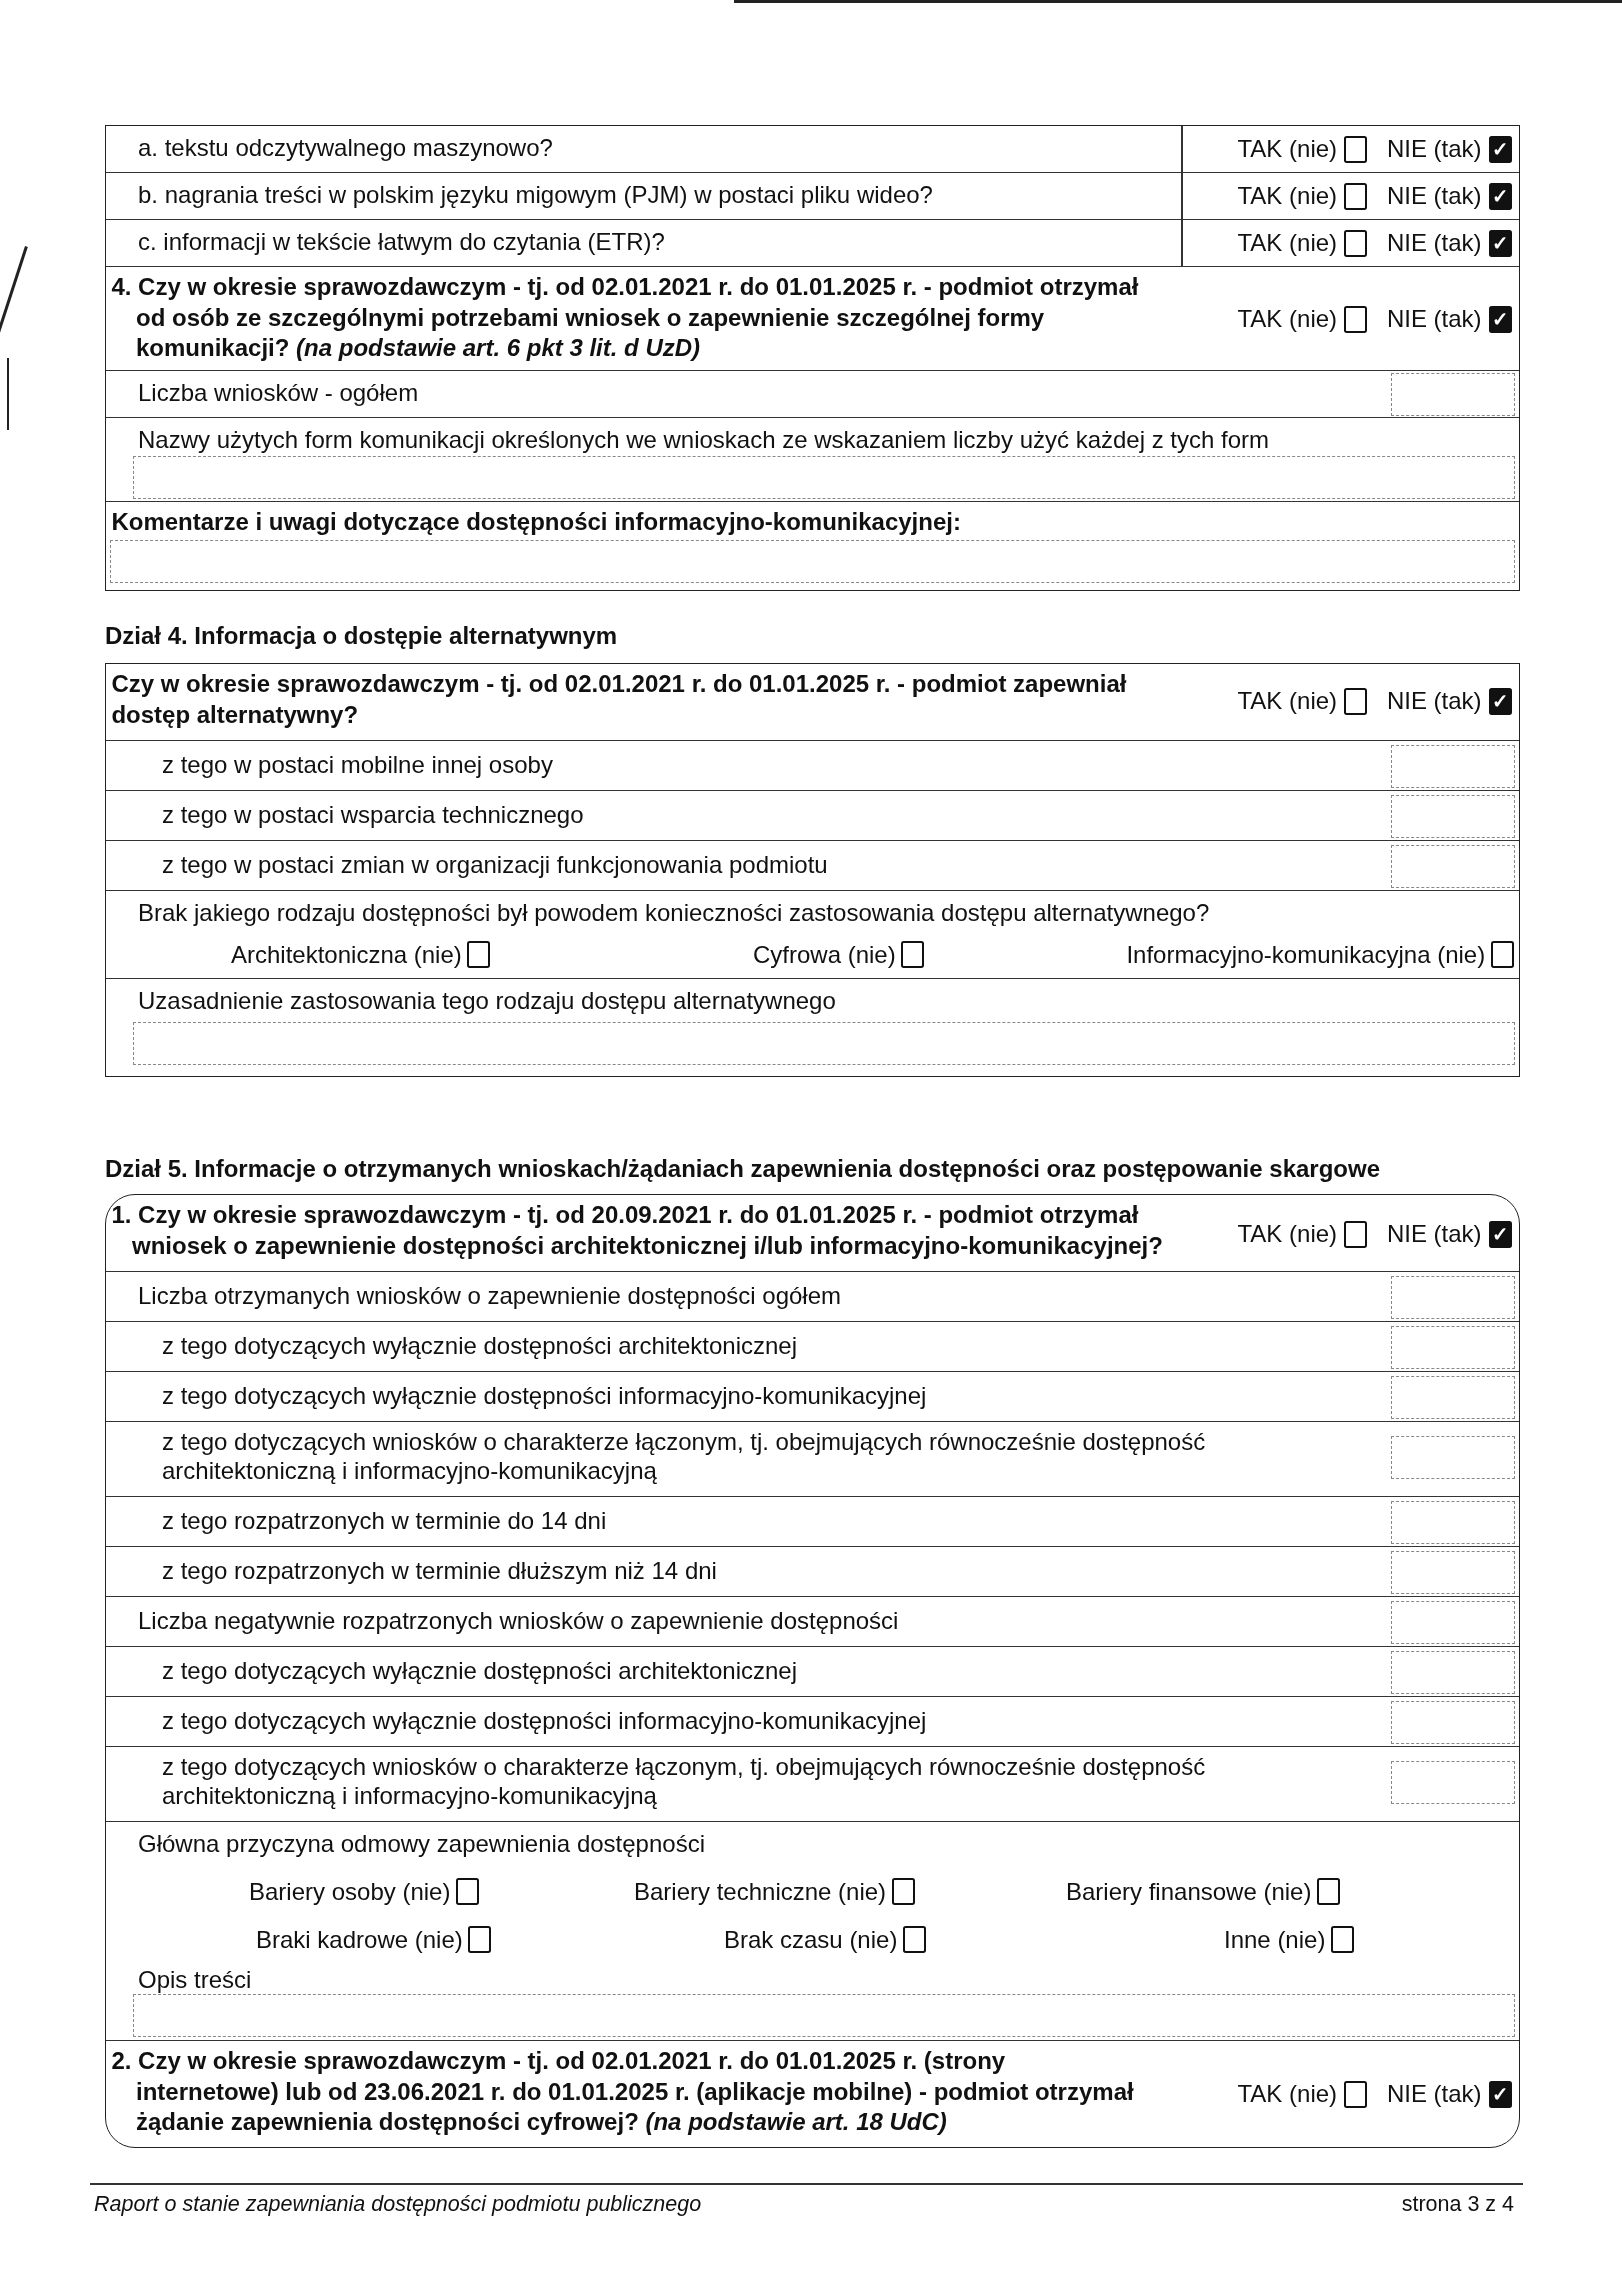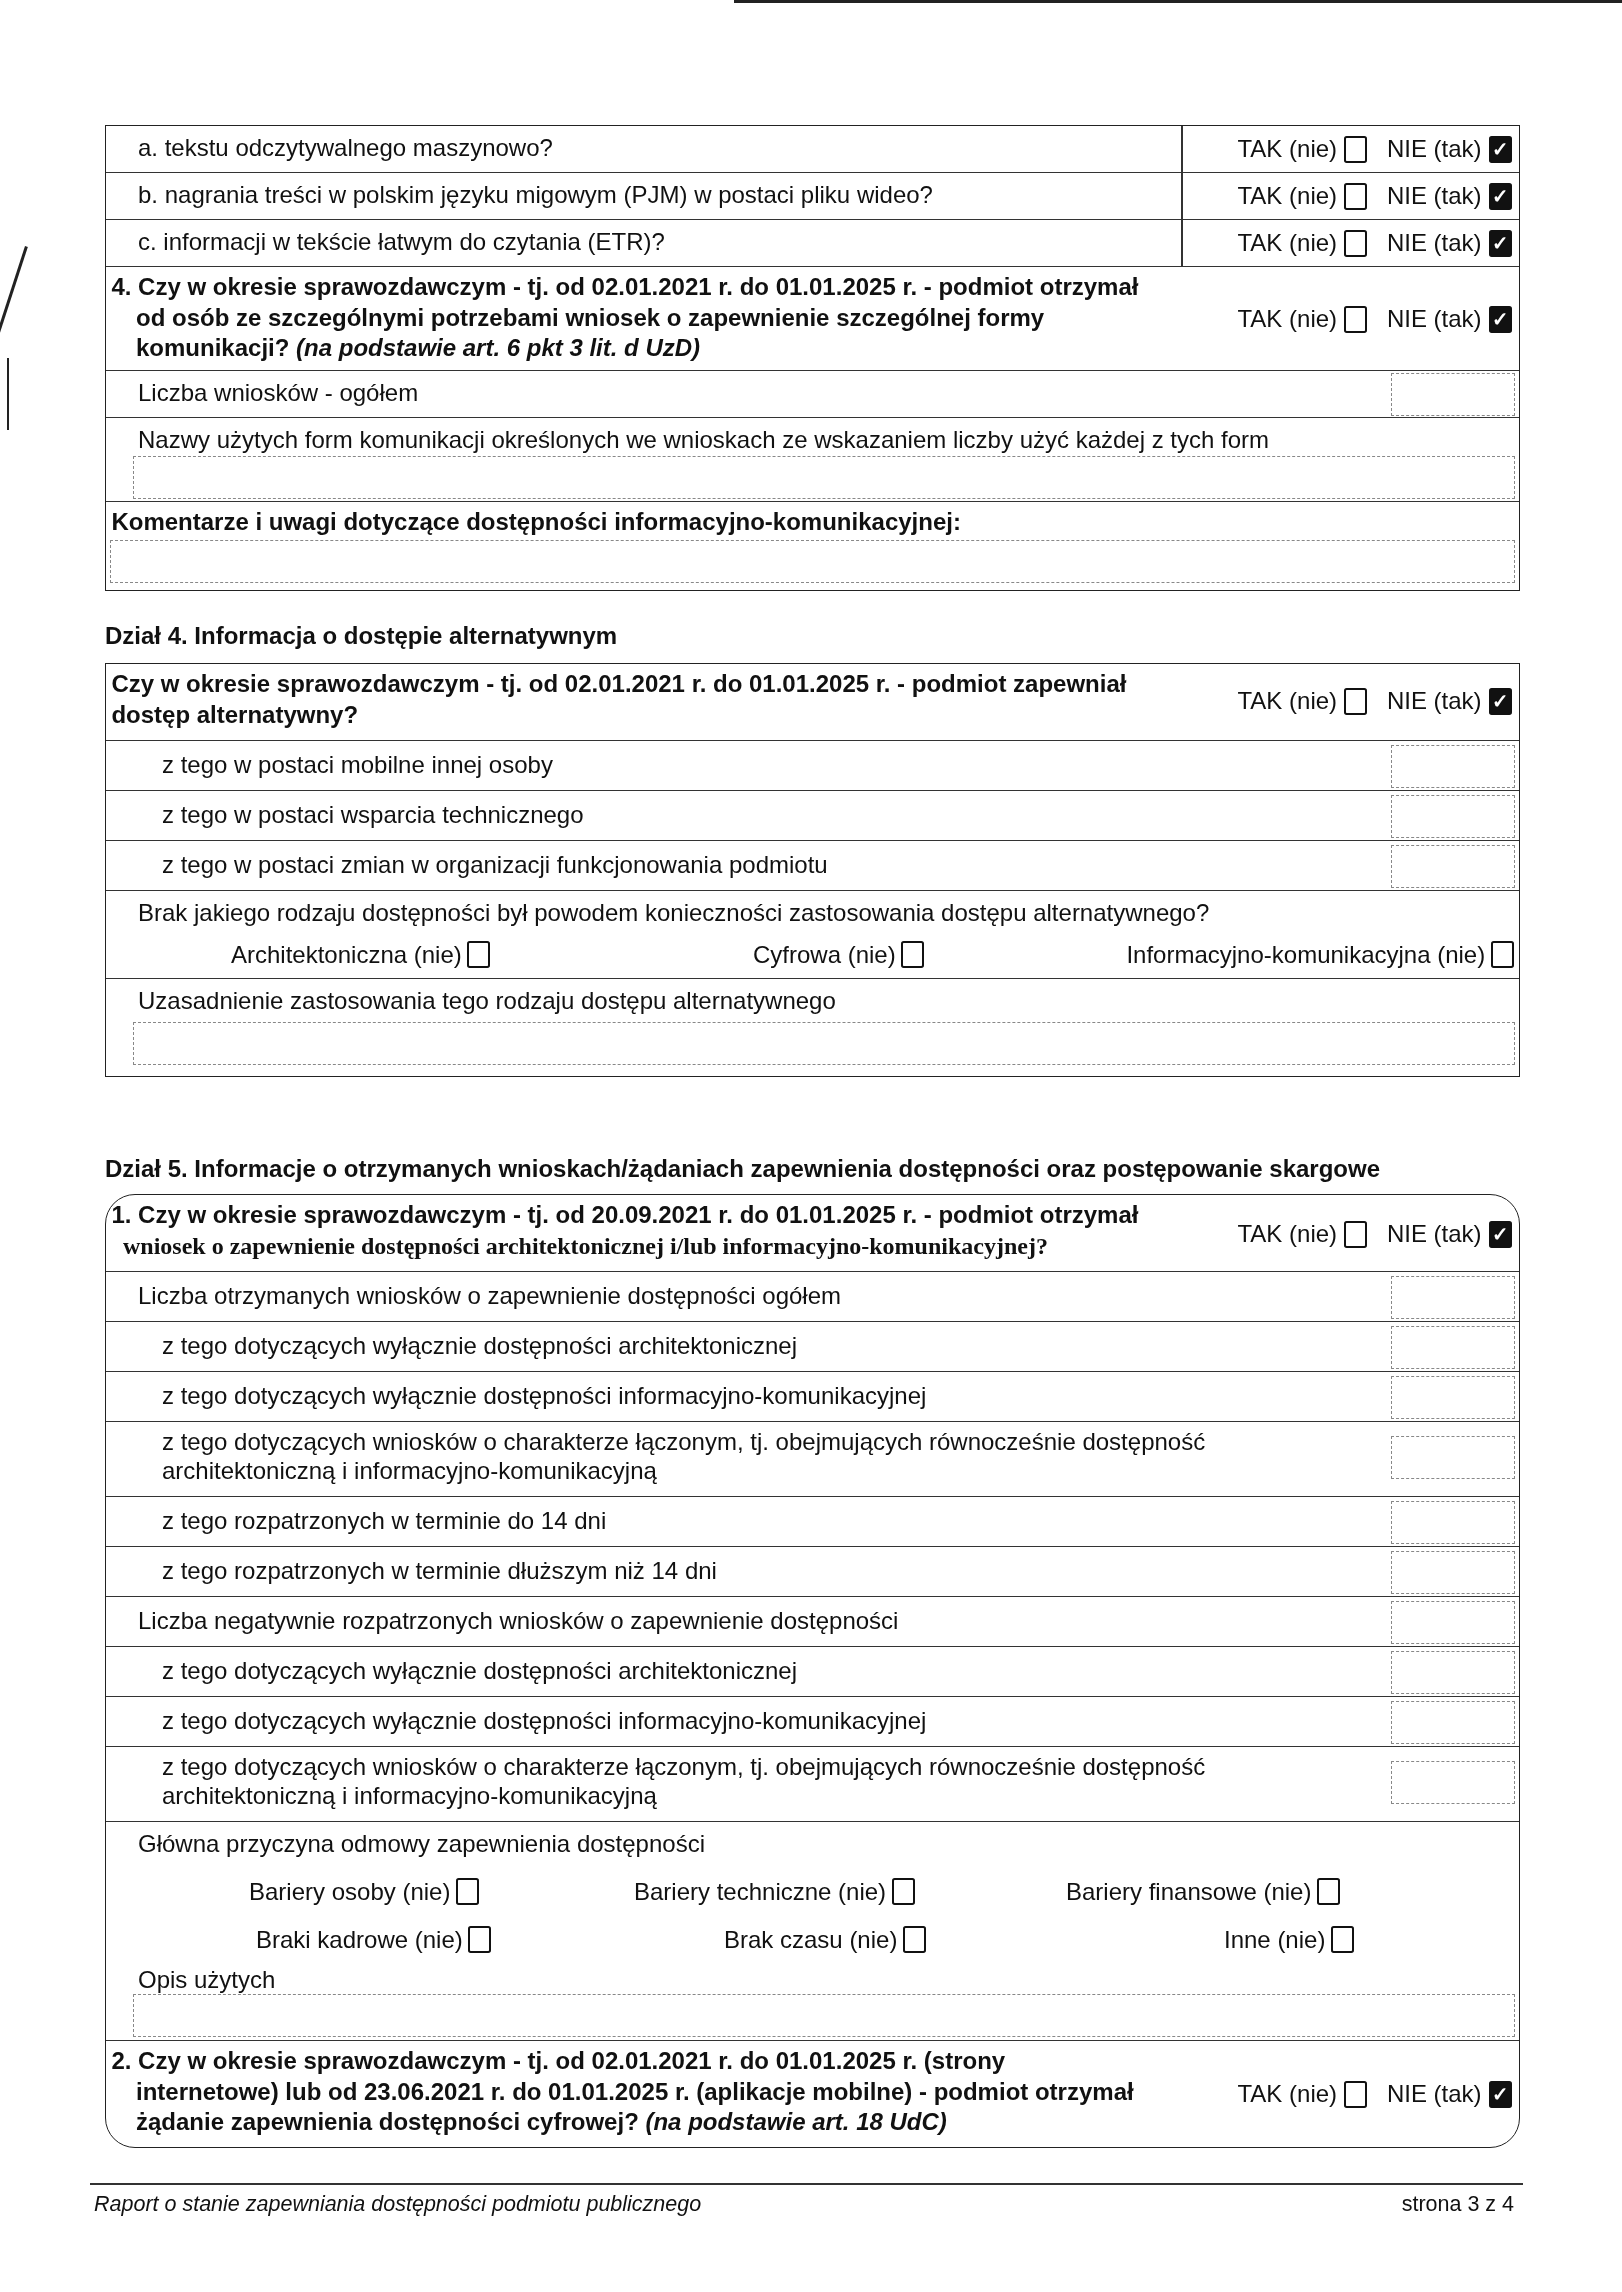--- a/index.html
+++ b/index.html
@@ -157,21 +157,21 @@
     <div class="row" style="height:97px;">
       <div class="txt ind1" style="top:7.2px;">Uzasadnienie zastosowania tego rodzaju dostępu alternatywnego</div>
       <div class="textbox" style="top:43px;"></div>
     </div>
   </div>
 
   <div class="section-title" style="top:1155px;">Dział 5. Informacje o otrzymanych wnioskach/żądaniach zapewnienia dostępności oraz postępowanie skargowe</div>
   <div class="tbl" style="top:1194px;border-radius:30px;">
     <div class="row" style="height:77px;">
       <div class="txt bold ind0" style="top:5.4px;">1. Czy w okresie sprawozdawczym - tj. od 20.09.2021 r. do 01.01.2025 r. - podmiot otrzymał</div>
-      <div class="txt bold" style="left:17px;top:36px;font-family:Liberation Serif, serif;">wniosek o zapewnienie dostępności architektonicznej i/lub informacyjno-komunikacyjnej?</div>
+      <div class="txt bold" style="left:26px;top:36px;">wniosek o zapewnienie dostępności architektonicznej i/lub informacyjno-komunikacyjnej?</div>
       <div class="yn" style="top:25px;">
         <span>TAK (nie)</span>
         <span class="cb"></span>
         <span class="lbl">NIE (tak)</span>
         <span class="cb checked">
             <span>✓</span>
           </span>
       </div>
     </div>
     <div class="row" style="height:50px;">
@@ -235,21 +235,21 @@
         <span class="cb"></span>
       </div>
       <div class="opt" style="left:618px;top:104px;">
         <span>Brak czasu (nie)</span>
         <span class="cb"></span>
       </div>
       <div class="opt" style="left:1118px;top:104px;">
         <span>Inne (nie)</span>
         <span class="cb"></span>
       </div>
-      <div class="txt ind1" style="top:143px;">Opis użytych</div>
+      <div class="txt ind1" style="top:143px;">Opis treści</div>
       <div class="textbox" style="top:172px;"></div>
     </div>
     <div class="row" style="height:106px;">
       <div class="txt bold ind0" style="top:5.4px;">2. Czy w okresie sprawozdawczym - tj. od 02.01.2021 r. do 01.01.2025 r. (strony</div>
       <div class="txt bold" style="left:30px;top:36px;">internetowe) lub od 23.06.2021 r. do 01.01.2025 r. (aplikacje mobilne) - podmiot otrzymał</div>
       <div class="txt" style="left:30px;top:66px;">
         <span class="bold">żądanie zapewnienia dostępności cyfrowej?</span>
         <span class="bold ital">(na podstawie art. 18 UdC)</span>
       </div>
       <div class="yn" style="top:39px;">

